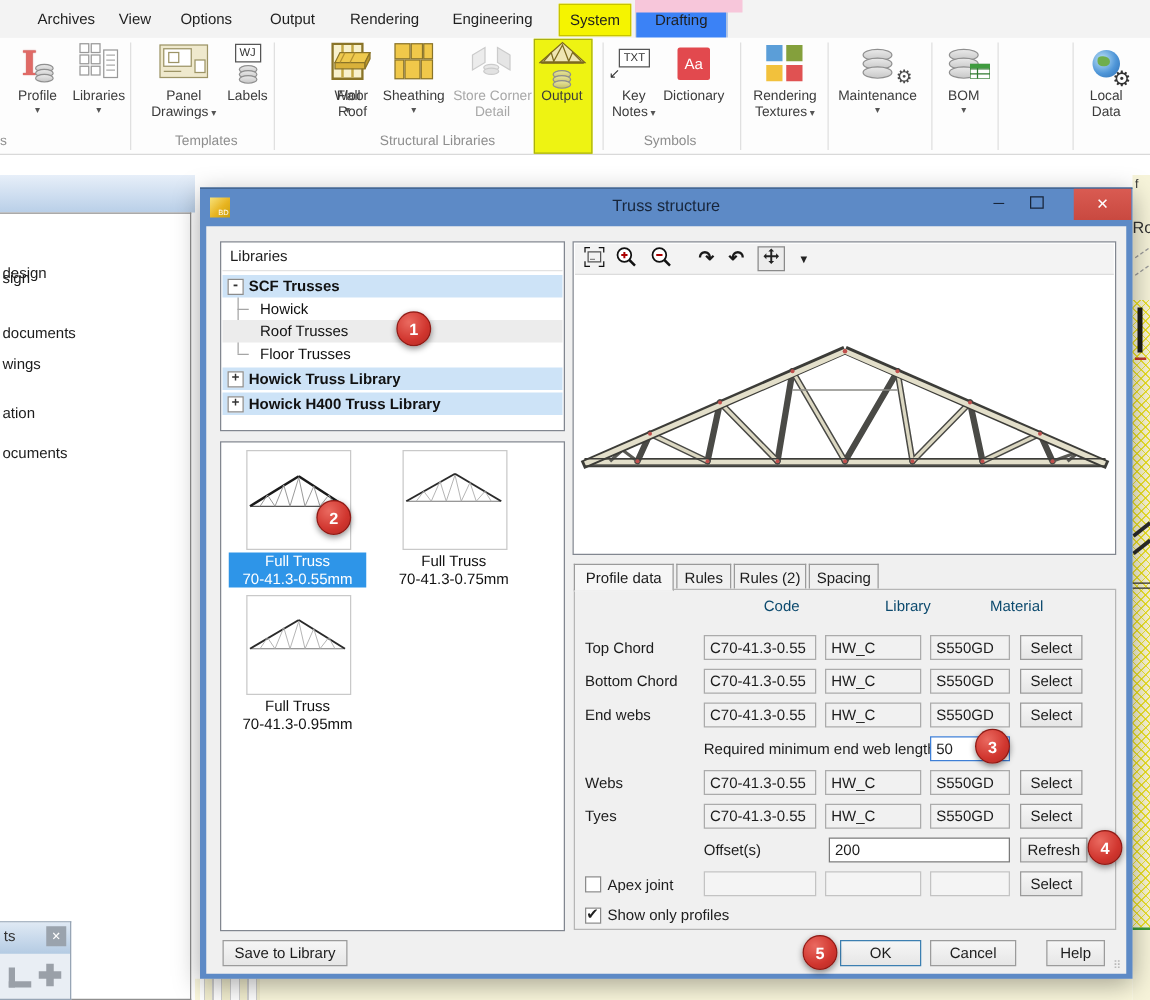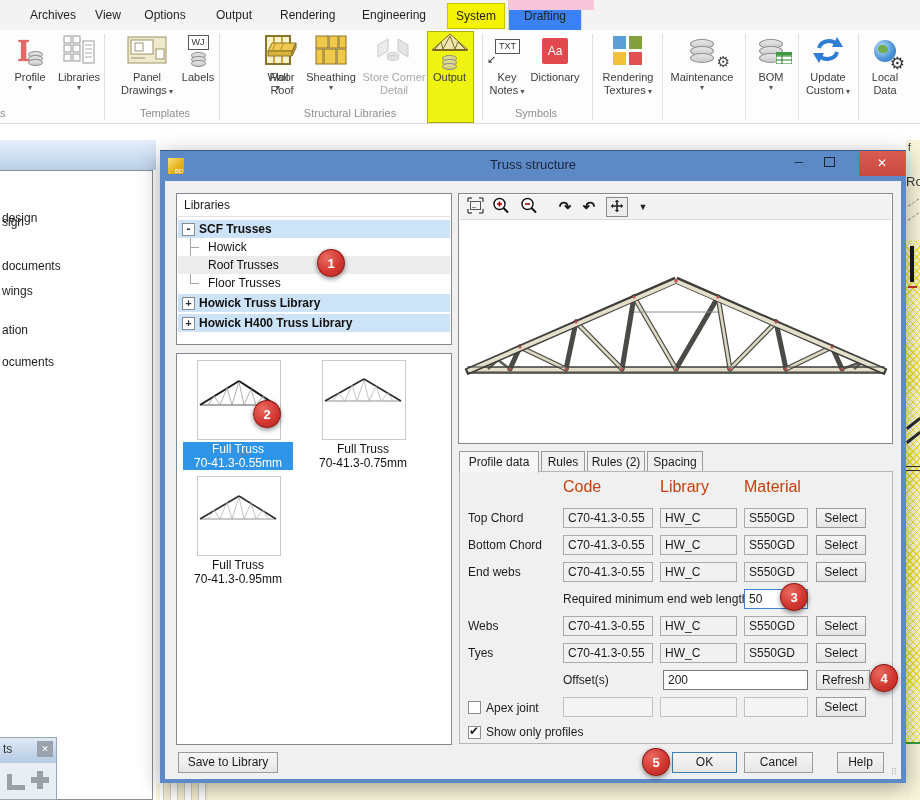--- a/index.html
+++ b/index.html
@@ -80,21 +80,21 @@
   #pv-toolbar{position:absolute;left:1px;top:1px;right:1px;height:24px;background:#f3f3f3;border-bottom:1px solid #dcdcdc;}
   .pvb{position:absolute;top:2px;width:22px;height:20px;text-align:center;line-height:20px;}
   .rot{font-size:15px;font-weight:bold;color:#1a1a1a;line-height:19px;}
   #pv-pan{border:1px solid #8a8a8a;background:#ececec;width:20px;height:18px;}
   .pvdrop{font-size:9px;color:#222;}
   .pvdrop::after{content:"▼";}
   
   .tab{position:absolute;top:270px;height:20px;line-height:20px;font-size:12px;color:#1c1c1c;text-align:center;border:1px solid #9a9a9a;border-bottom:none;background:#f0f0f0;box-sizing:border-box;}
   .tab.active{background:#f6f6f6;height:22px;top:270px;z-index:3;border-bottom:1px solid #f0f0f0;}
   #groupbox{position:absolute;left:294px;top:290px;width:434px;height:273px;border:1px solid #b6b6b6;background:#f0f0f0;box-sizing:border-box;}
-  .colhead{position:absolute;top:297px;font-size:16px;color:#c2410c;}
+  .colhead{position:absolute;top:297px;font-size:12px;color:#0c4a6e;margin-left:48px;}
   .rowlab{position:absolute;font-size:12px;color:#1c1c1c;line-height:20px;}
   .field{position:absolute;height:20px;box-sizing:border-box;border:1px solid #ababab;background:#f1f1f1;font-size:12px;line-height:18px;padding-left:4px;color:#1c1c1c;}
   .field.edit{background:#fff;border-color:#7a7a7a;}
   .field.focus{border:1px solid #3e7fd6;background:#fff;}
   .field.empty{background:#f4f4f4;border-color:#c3c3c3;}
   .btn{position:absolute;height:20px;box-sizing:border-box;border:1px solid #9b9b9b;background:linear-gradient(#f6f6f6,#e6e6e6);font-size:12px;text-align:center;line-height:18px;color:#1c1c1c;}
   .btn.def{border:1px solid #3c7fb1;}
   .cb{position:absolute;width:13px;height:13px;border:1px solid #8c8c8c;background:#fff;box-sizing:border-box;}
   .cb.checked::after{content:"✔";position:absolute;left:0px;top:-3px;font-size:12px;color:#222;}
   .cblab{position:absolute;font-size:12px;color:#1c1c1c;}
@@ -342,34 +342,20 @@
               <line x1="0" y1="8" x2="16" y2="8" stroke="#2f7a2f"></line>
               <line x1="6" y1="0" x2="6" y2="12" stroke="#2f7a2f"></line>
               <rect x="0" y="0" width="16" height="3.5" fill="#3f9b3f"></rect>
             </svg>
         </span>
         </div>
       <span>BOM</span>
       <span class="arr"></span>
     </div>
 
-    <div class="rbtn" style="left:800px;width:56px;">
-      <div class="ric">
-          <span>
-        <svg width="30" height="30" viewBox="0 0 30 30">
-              <path d="M6 13 A10 9 0 0 1 24 10" fill="none" stroke="#2f7ed6" stroke-width="4"></path>
-              <polygon points="24,2 30,12 19,12" fill="#2f7ed6"></polygon>
-              <path d="M24 17 A10 9 0 0 1 6 20" fill="none" stroke="#2f7ed6" stroke-width="4"></path>
-              <polygon points="6,28 0,18 11,18" fill="#2f7ed6"></polygon>
-            </svg>
-      </span>
-        </div>
-      <span>Update</span><br>
-      <span><span>Custom</span><span class="arr-in"></span></span>
-    </div>
 
     <div class="rbtn" style="left:862px;width:46px;">
       <div class="ric" style="position:relative;">
           <span class="globe"></span>
           <span class="gear" style="right:3px;bottom:-2px;font-size:17px;color:#333;">⚙</span>
         </div>
       <span>Local</span><br>
       <span>Data</span>
     </div>
 

